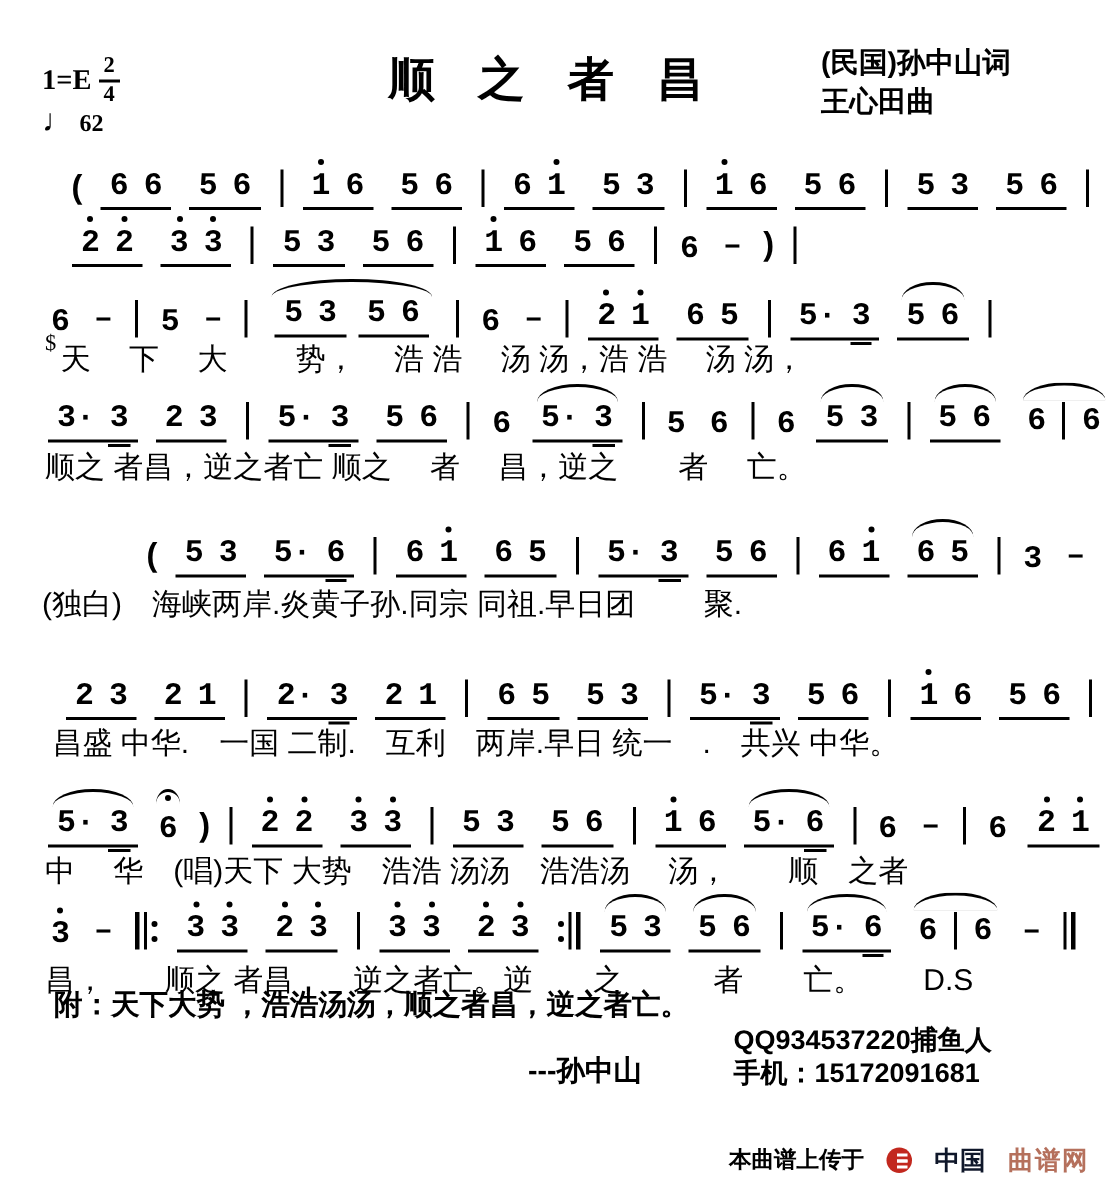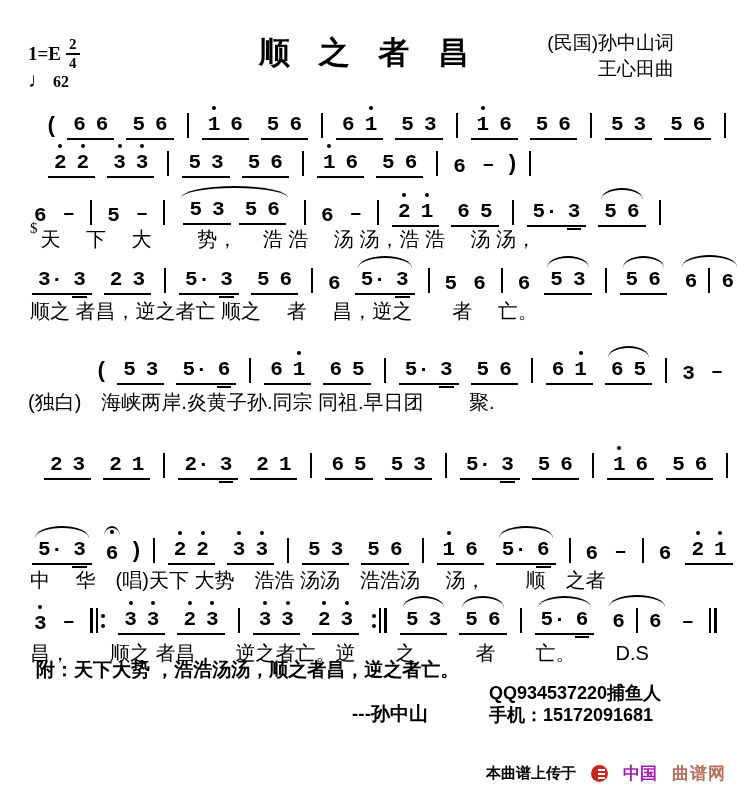--- a/index.html
+++ b/index.html
@@ -10,21 +10,21 @@
   .keybar{position:absolute;top:36px;left:28px;display:flex;align-items:center;
           font-family:"Liberation Serif",serif;font-weight:bold;font-size:19px;}
   .frac{display:inline-flex;flex-direction:column;align-items:center;margin-left:5px;
         font-size:15px;line-height:1.1;}
   .frac .num{border-bottom:2px solid #000;padding:0 3px;}
   .tempo{position:absolute;top:68px;left:28px;font-weight:bold;font-size:16px;
          font-family:"Liberation Serif",serif;}
   .tempo .qn{font-size:21px;}
   .title{position:absolute;top:32px;left:0;width:100%;text-align:center;
          font-weight:bold;font-size:31px;letter-spacing:10px;}
-  .credits{position:absolute;top:30px;right:64px;text-align:right;font-weight:normal;
+  .credits{position:absolute;top:30px;right:64px;font-weight:bold;
            font-size:19px;line-height:1.35;}
 
   
   .nrow{position:absolute;display:flex;align-items:flex-end;height:36px;
         font-family:"Liberation Mono",monospace;font-weight:bold;font-size:21px;}
   .nrow>.note{margin:0 6px;}
   .note{position:relative;line-height:1;padding:0 2px 1px;}
   .hi{position:absolute;top:-8px;left:50%;transform:translateX(-50%);
       width:4px;height:4px;background:#000;border-radius:50%;}
   .xul{position:absolute;left:1px;right:1px;bottom:-7px;border-bottom:2px solid #000;}
@@ -66,21 +66,21 @@
   .qq{position:absolute;top:681px;left:489px;font-weight:bold;font-size:18px;}
   .phone{position:absolute;top:703px;left:489px;font-weight:bold;font-size:18px;}
   .brand{position:absolute;top:762px;right:12px;display:flex;align-items:center;gap:15px;
          font-weight:bold;text-align:right;}
   .brand .upl{font-size:15px;}
   .logo-circ{width:17px;height:17px;border-radius:50%;background:#c2281e;position:relative;}
   .logo-circ::after{content:"";position:absolute;left:7px;right:3px;top:4px;height:2px;
          background:#fff;box-shadow:0 4px 0 #fff,0 -1px 0 rgba(255,255,255,0);}
   .logo-circ::before{content:"";position:absolute;left:7px;right:3px;top:8px;height:2px;
          background:#fff;box-shadow:0 4px 0 #fff;}
-  .site-cn{color:#a21caf;font-size:17px;}
+  .site-cn{color:#0f172a;font-size:17px;}
   .site-rest{color:#b5705c;font-size:17px;letter-spacing:1px;}
 </style>
 </head>
 <body>
 
 <div id="page">
 
   <div class="keybar">
     <span>1=E</span>
     <span class="frac">
@@ -421,20 +421,21 @@
         <span class="note">6</span>
       </span>
       <span class="grp u">
         <span class="note">5</span>
         <span class="note">6</span>
       </span>
       <span class="barwrap">
         <i class="bline"></i>
       </span>
     </div>
+  <div class="lrow lyr6">昌盛 中华.　一国 二制.　互利　两岸.早日 统一　.　共兴 中华。</div>
 
   <div class="nrow sys7">
       <span class="grp u">
         <span class="note a">5·</span>
         <span class="note">3<i class="xul"></i></span>
         <i class="slur"></i>
       </span>
       <span class="note">6<i class="ferm"></i></span>
       <span class="ptxt">)</span>
       <span class="barwrap">

